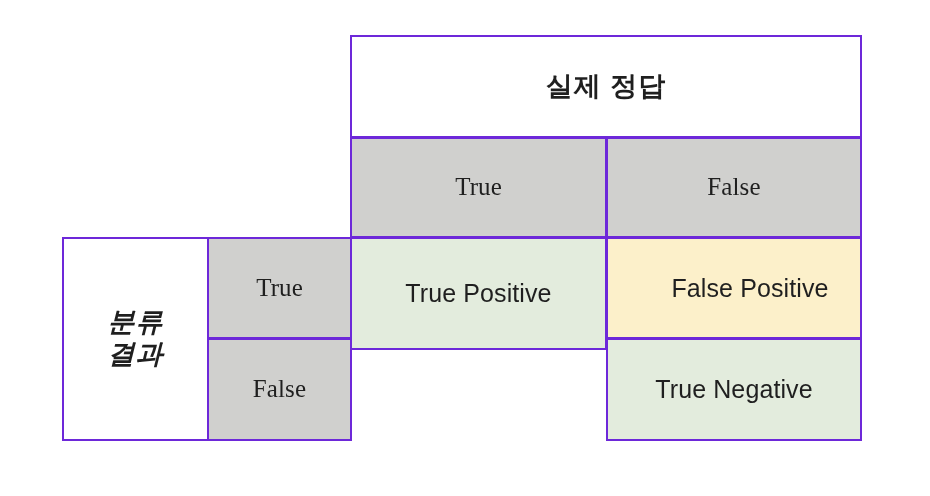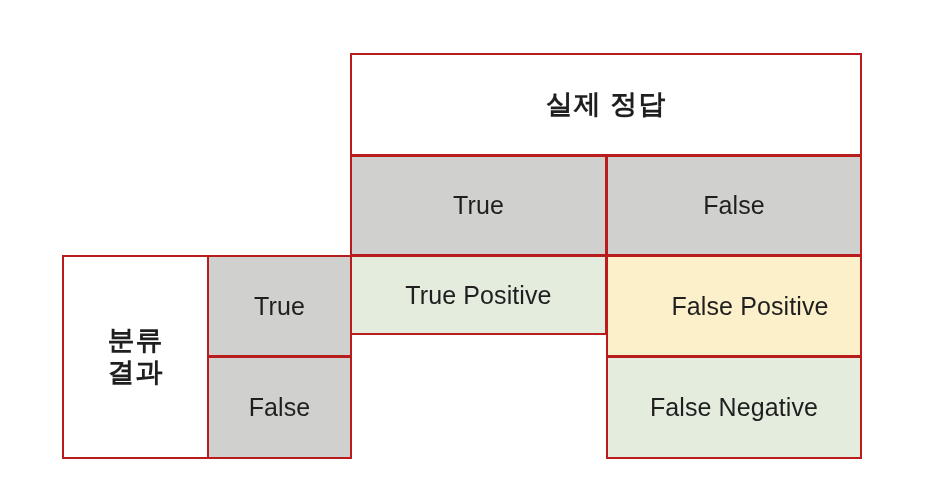--- a/index.html
+++ b/index.html
@@ -23,31 +23,30 @@
   }
 
   
   .cell {
     position: absolute;
     box-sizing: border-box;
     display: flex;
     align-items: center;
     justify-content: center;
     text-align: center;
-    border: 2px solid #b91c1c;
+    border: 2px solid #6d28d9;
     background: #ffffff;
     font-size: 25px;
     line-height: 1.22;
     letter-spacing: 0.1px;
     color: #1f1f1f;
-    margin-top: 18px;
     -webkit-font-smoothing: antialiased;
   }
 
-  .cell.gray  { background: #d0d0ce; }
+  .cell.gray  { background: #d0d0ce; font-family: Liberation Serif, serif; }
   .cell.green { background: #e3ecdd; }
   .cell.cream { background: #fcf0ca; }
   .cell.white { background: #ffffff; }
 
   .cell.bold {
     font-weight: bold;
     font-size: 27px;
     letter-spacing: 1px;
   }
 
@@ -67,35 +66,35 @@
     width: 257px; height: 101px;
   }
   #actual-false {
     left: 606px;  top: 137px;
     width: 256px; height: 101px;
   }
 
   
   #predicted-title {
     left: 62px;   top: 237px;
-    width: 147px; height: 204px;
+    width: 147px; height: 204px; font-style: italic;
   }
   #predicted-true {
     left: 207px;  top: 237px;
     width: 145px; height: 102px;
   }
   #predicted-false {
     left: 207px;  top: 338px;
     width: 145px; height: 103px;
   }
 
   
   #cell-tp {
     left: 350px;  top: 237px;
-    width: 257px; height: 80px;
+    width: 257px; height: 113px;
   }
   #cell-fp {
     left: 606px;  top: 237px;
     width: 256px; height: 102px; padding-left: 32px;
   }
   #cell-fn {
     left: 350px;  top: 338px;
     width: 257px; height: 103px;
   }
   #cell-tn {
@@ -121,15 +120,15 @@
 
   <div class="cell gray" id="predicted-true">True</div>
 
   <div class="cell gray" id="predicted-false">False</div>
 
   <div class="cell green" id="cell-tp">True Positive</div>
 
   <div class="cell cream" id="cell-fp">False Positive</div>
 
 
-  <div class="cell green" id="cell-tn">False Negative</div>
+  <div class="cell green" id="cell-tn">True Negative</div>
 
 </div>
 
 </body></html>

